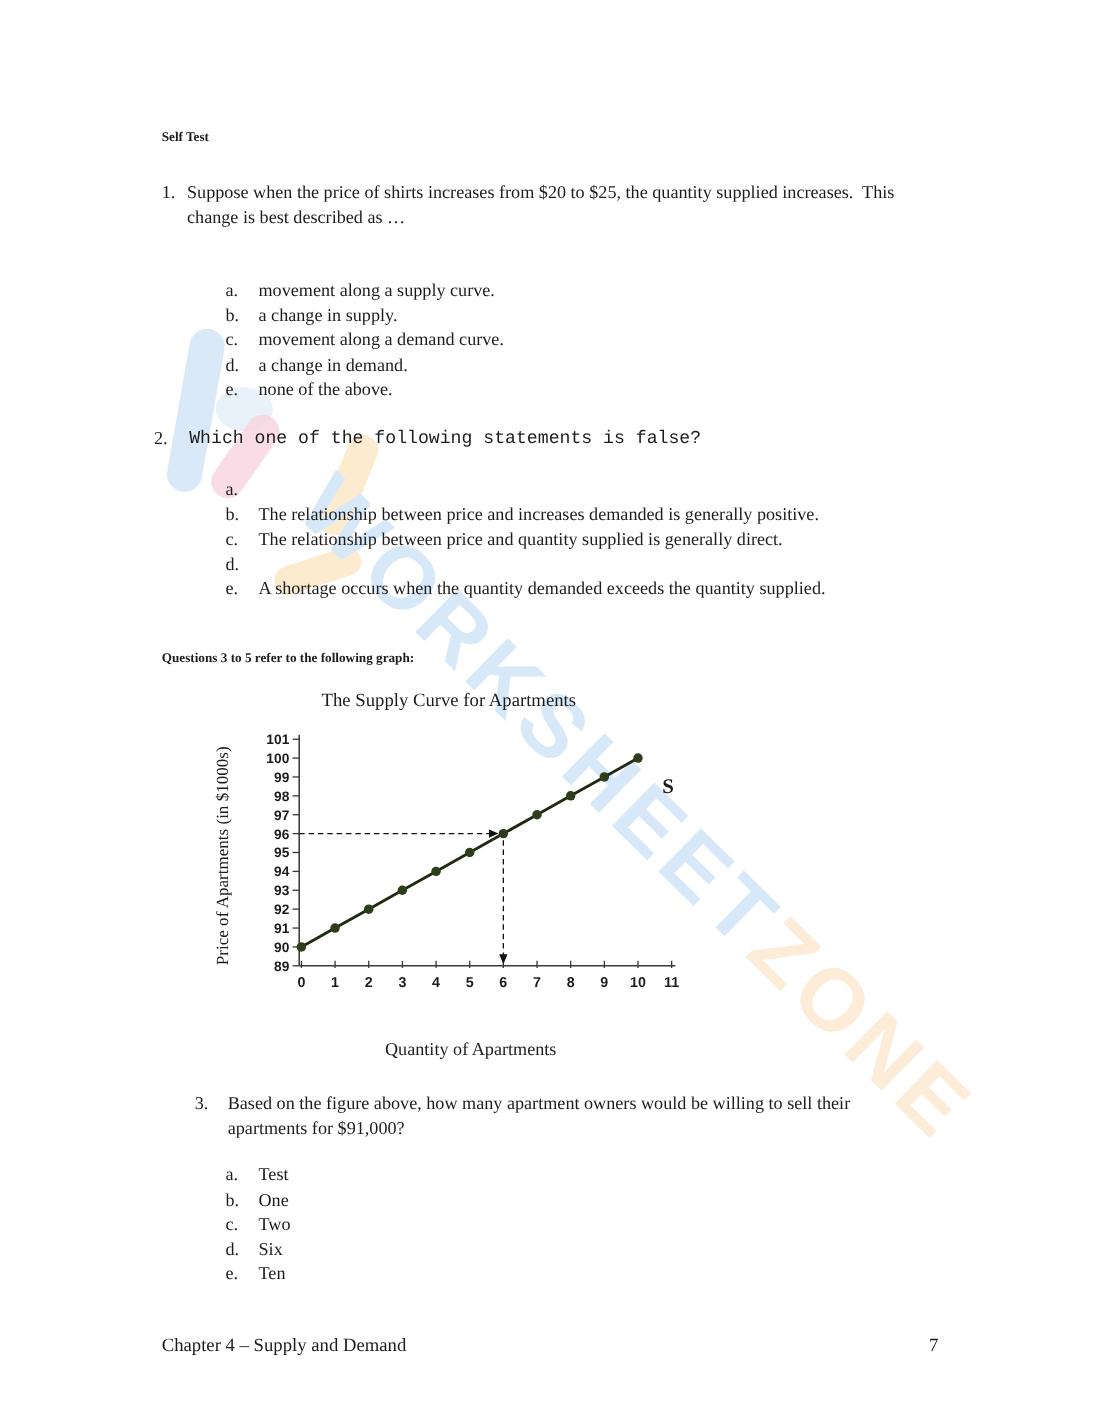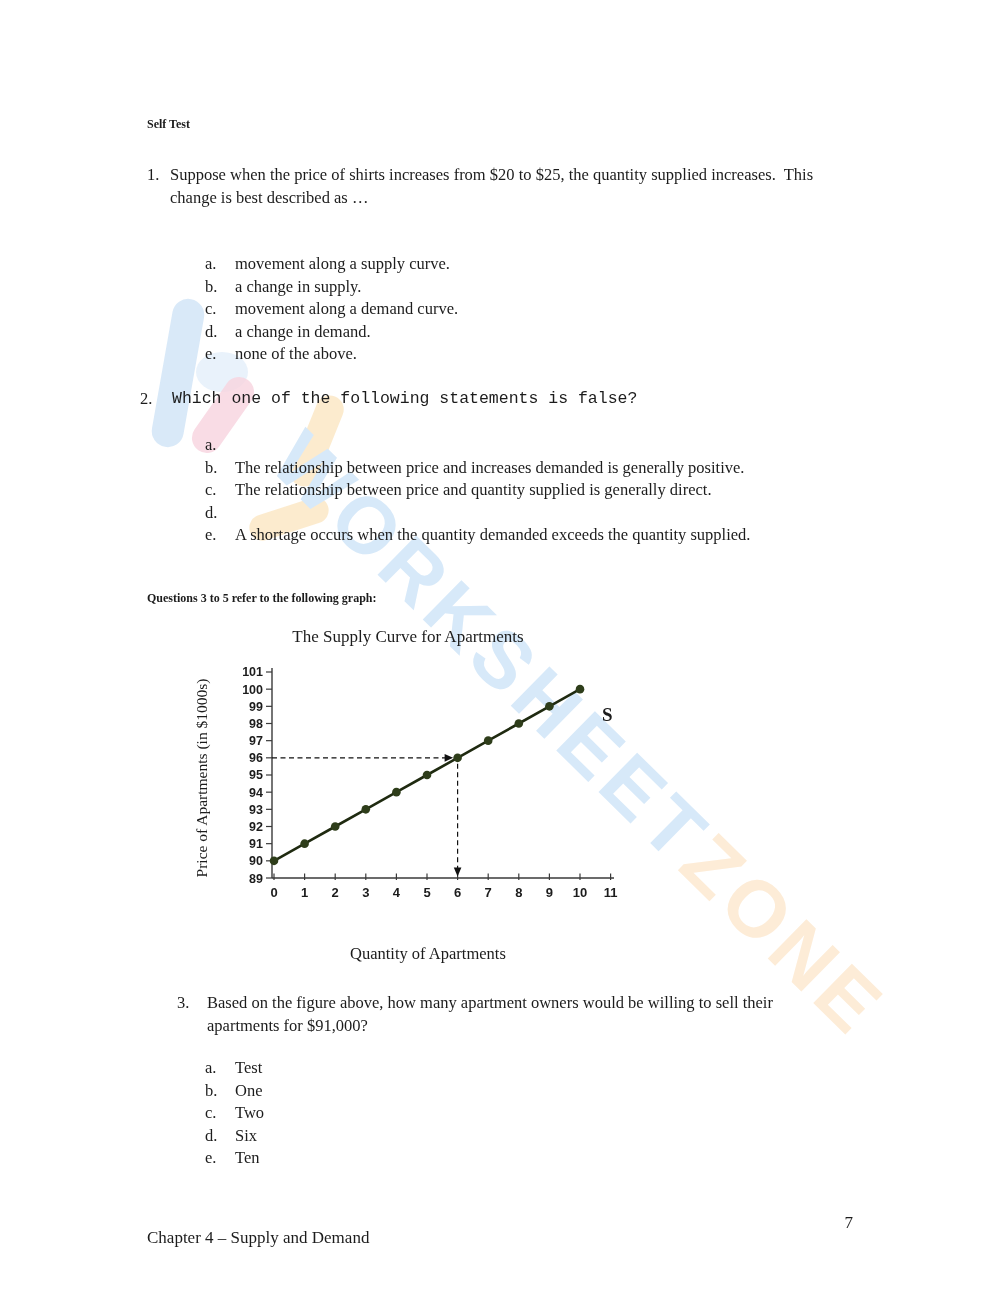--- a/index.html
+++ b/index.html
@@ -214,17 +214,17 @@
       <div class="opt-row">
         <span class="opt-letter">d.</span>
         <span>Six</span>
       </div>
       <div class="opt-row">
         <span class="opt-letter">e.</span>
         <span>Ten</span>
       </div>
     </div>
 
-    <div class="abs footer-row" style="left:147px; top:1213px;margin-top:15px;">Chapter 4 – Supply and Demand</div>
+    <div class="abs footer-row" style="left:147px; top:1213px;">Chapter 4 – Supply and Demand</div>
     <div class="abs footer-row" style="right:147px; top:1213px;">7</div>
 
   </div>
 </div>
 
 </body></html>

